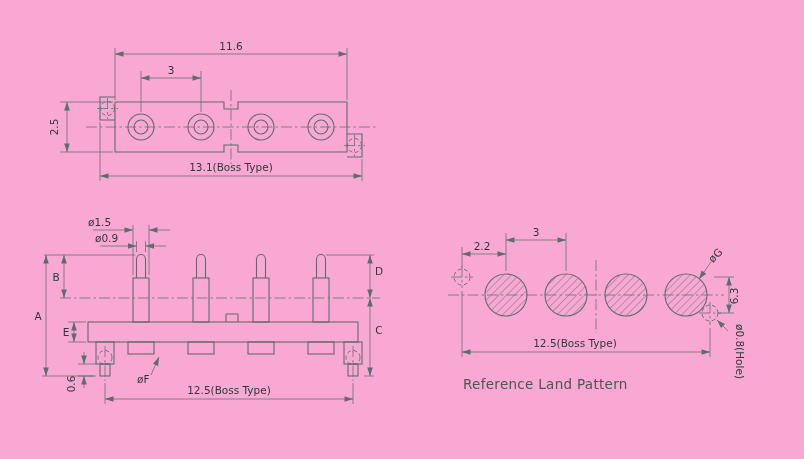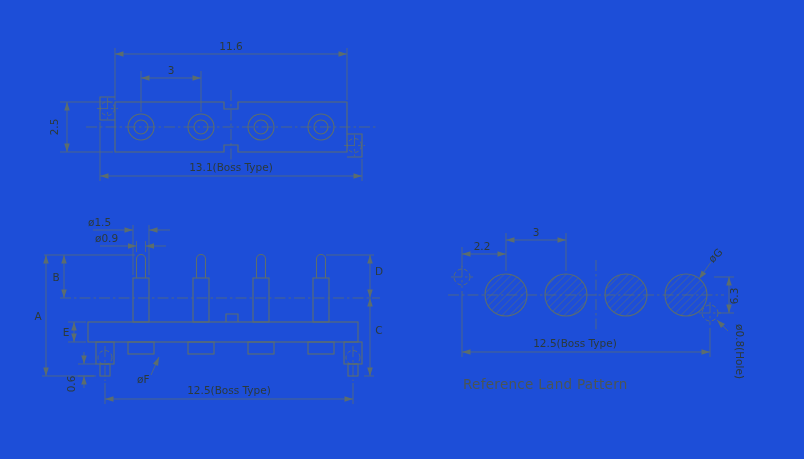--- a/index.html
+++ b/index.html
@@ -1,16 +1,16 @@
 <!DOCTYPE html>
 <html><head>
 <meta charset="utf-8">
 <style>
   html,body{margin:0;padding:0;background:#ffffff;}
-  .canvas{position:relative;width:804px;height:459px;background:#1d4ed8;overflow:hidden;}
+  .canvas{position:relative;width:804px;height:459px;background:#f9a8d4;overflow:hidden;}
   svg{display:block;}
   .s   {stroke:#5c6d6d;fill:none;stroke-width:1.1;}
   .t   {stroke:#5c6d6d;fill:none;stroke-width:0.75;}
   .cl  {stroke:#5c6d6d;fill:none;stroke-width:0.75;stroke-dasharray:11 3 2.5 3;}
   .dsh {stroke:#5c6d6d;fill:none;stroke-width:0.9;stroke-dasharray:4 2.6;}
   .pad {stroke:#5c6d6d;stroke-width:1.1;}
   text {font-family:"DejaVu Sans","Liberation Sans",sans-serif;font-size:10.5px;fill:#2c3a3a;stroke:none;}
   .mid {text-anchor:middle;}
   .cap {font-size:13.5px;fill:#4a5555;letter-spacing:0.3px;}
 </style>

